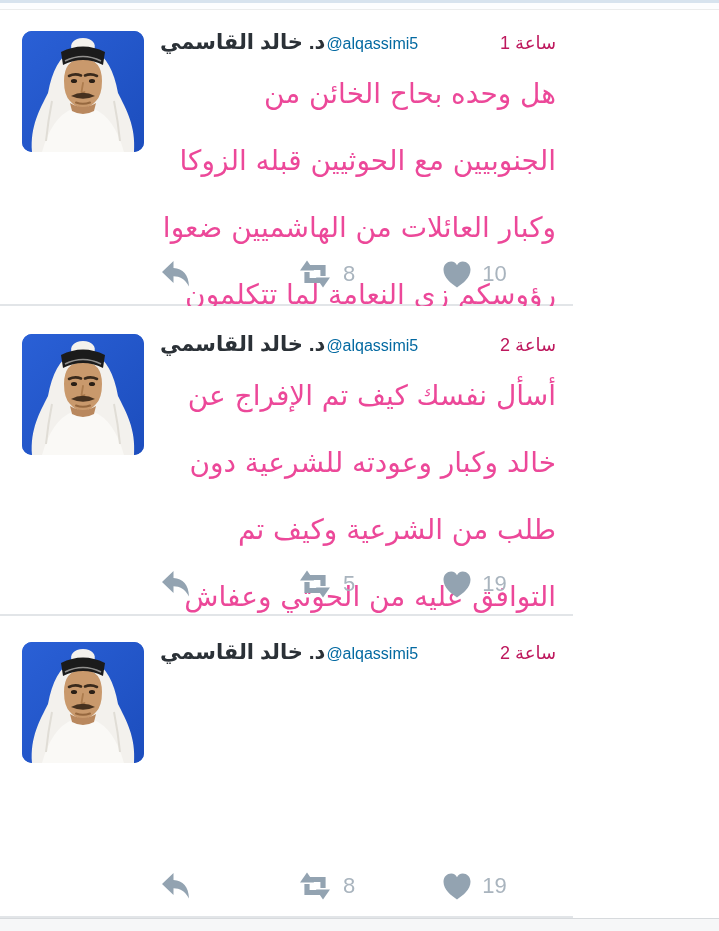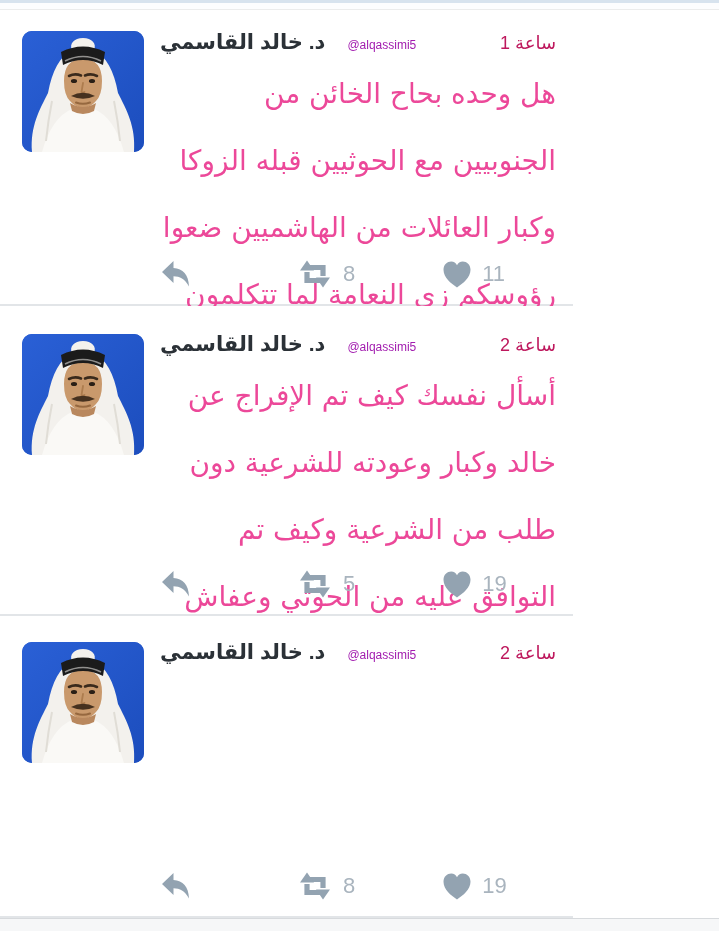--- a/index.html
+++ b/index.html
@@ -14,21 +14,21 @@
   .tweet.t1{height:296px;}
   .tweet.t2{height:310px;padding-top:26px;}
   .tweet.t3{height:302px;padding-top:24px;}
   .avatar{
     position:absolute;left:22px;top:21px;width:122px;height:121px;
     border-radius:10px;overflow:hidden;display:block;background:#2157cd;
   }
   .t2 .avatar{top:28px;} .t3 .avatar{top:26px;}
   .tweet-header{display:flex;align-items:baseline;white-space:nowrap;}
   .display-name{font-size:21px;font-weight:700;color:#2b3137;letter-spacing:0;}
-  .handle{font-size:12px;color:#a21caf;margin-left:22px;}
+  .handle{font-size:16px;color:#0369a1;margin-left:1px;}
   .timestamp{font-size:18px;color:#be185d;margin-left:auto;}
   .tweet-text{
     direction:rtl;text-align:right;unicode-bidi:embed;
     margin-top:6px;font-size:28px;line-height:67px;font-weight:400;color:#ec4899;
     word-spacing:1px;
   }
   .actions{position:absolute;left:160px;bottom:14px;display:flex;align-items:center;height:32px;}
   .action{display:flex;align-items:center;background:none;border:none;padding:0;cursor:pointer;}
   .action-retweet{margin-left:105px;}
   .action-like{margin-left:86px;}
@@ -110,21 +110,21 @@
       <button class="action action-retweet">
         <svg class="icon" width="38" height="30" viewBox="0 0 38 30">
             <use href="#ic-retweet"></use>
           </svg>
         <span class="count">8</span>
       </button>
       <button class="action action-like">
         <svg class="icon" width="32" height="29" viewBox="0 0 32 29">
             <use href="#ic-heart"></use>
           </svg>
-        <span class="count">11</span>
+        <span class="count">10</span>
       </button>
     </div>
   </article>
 
   <article class="tweet t2">
     <span class="avatar">
       <svg class="icon" width="122" height="121" viewBox="0 0 122 121">
           <use href="#portrait"></use>
         </svg>
     </span>

